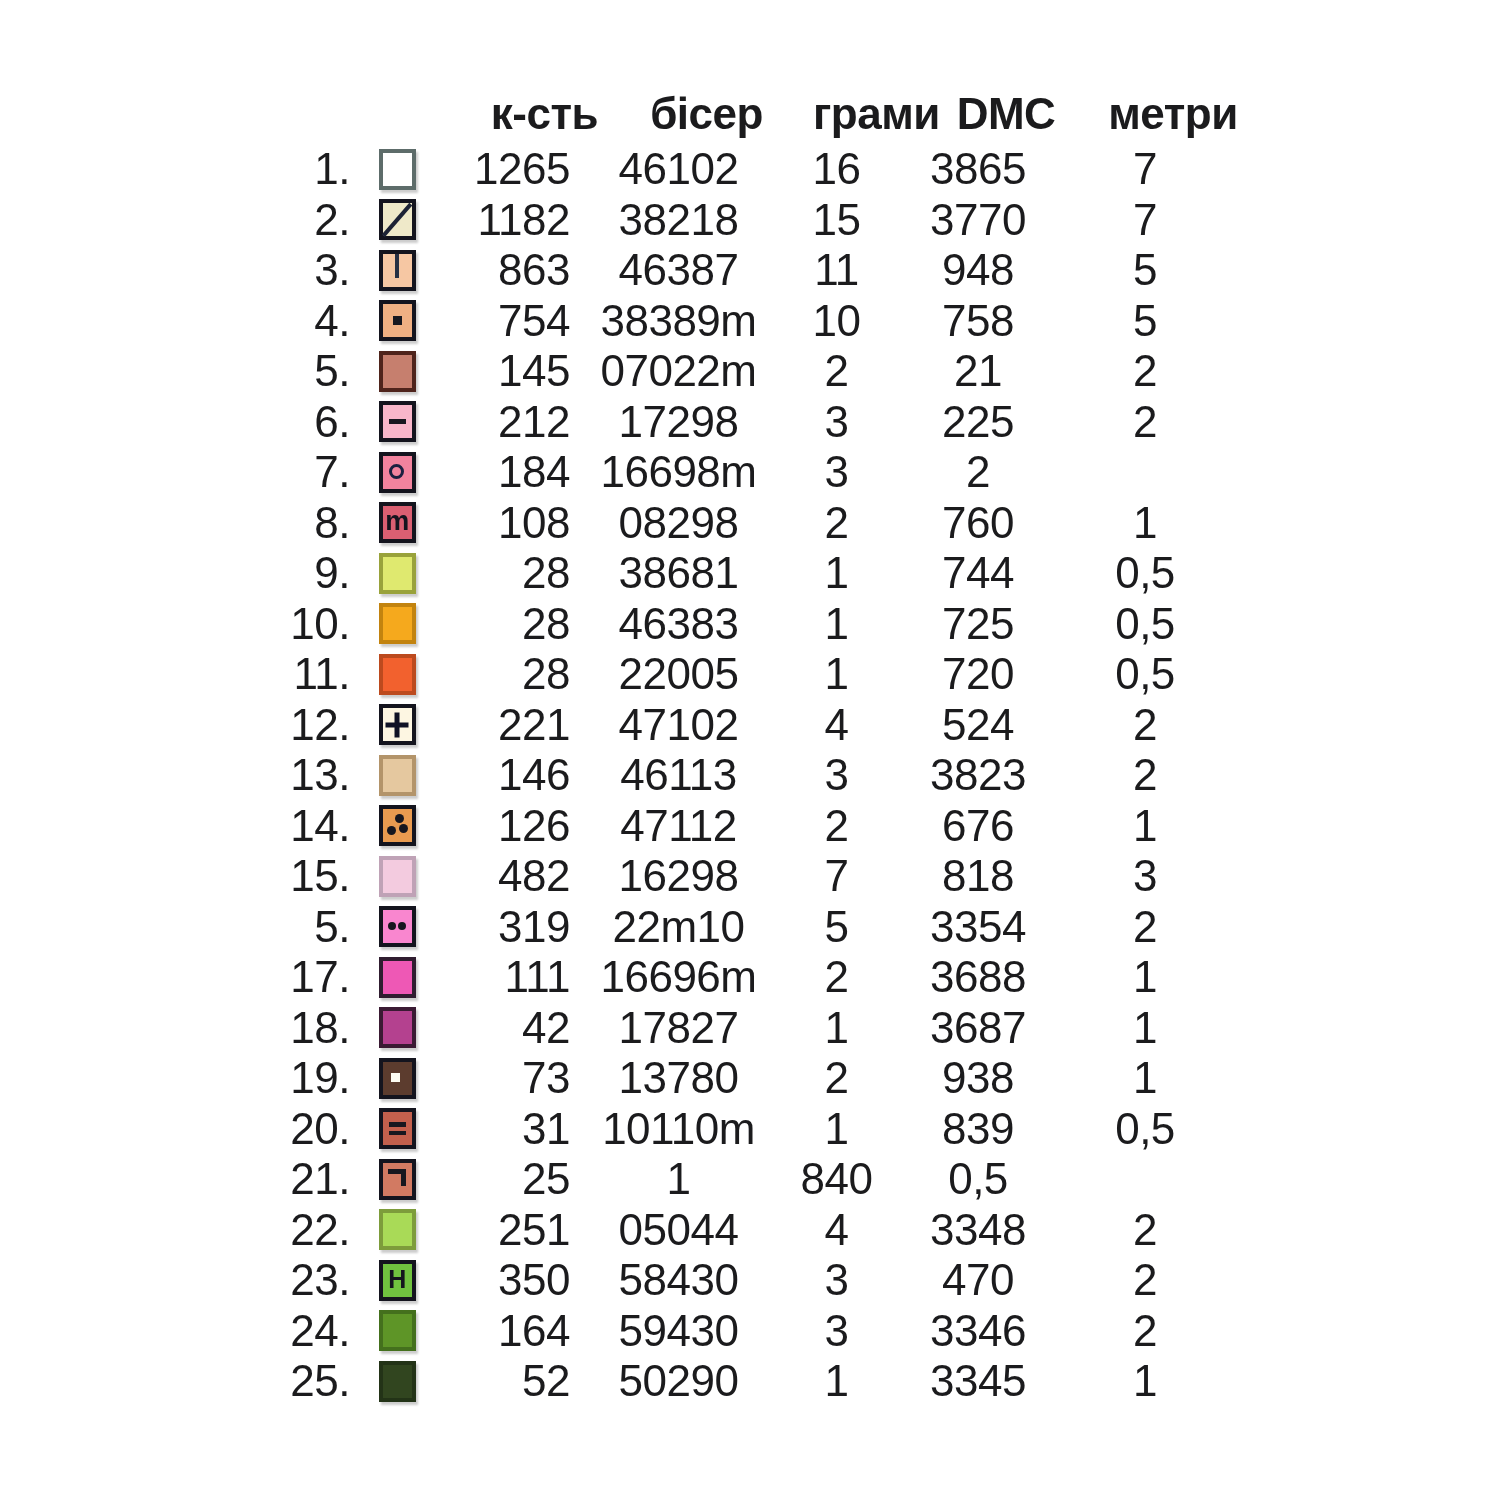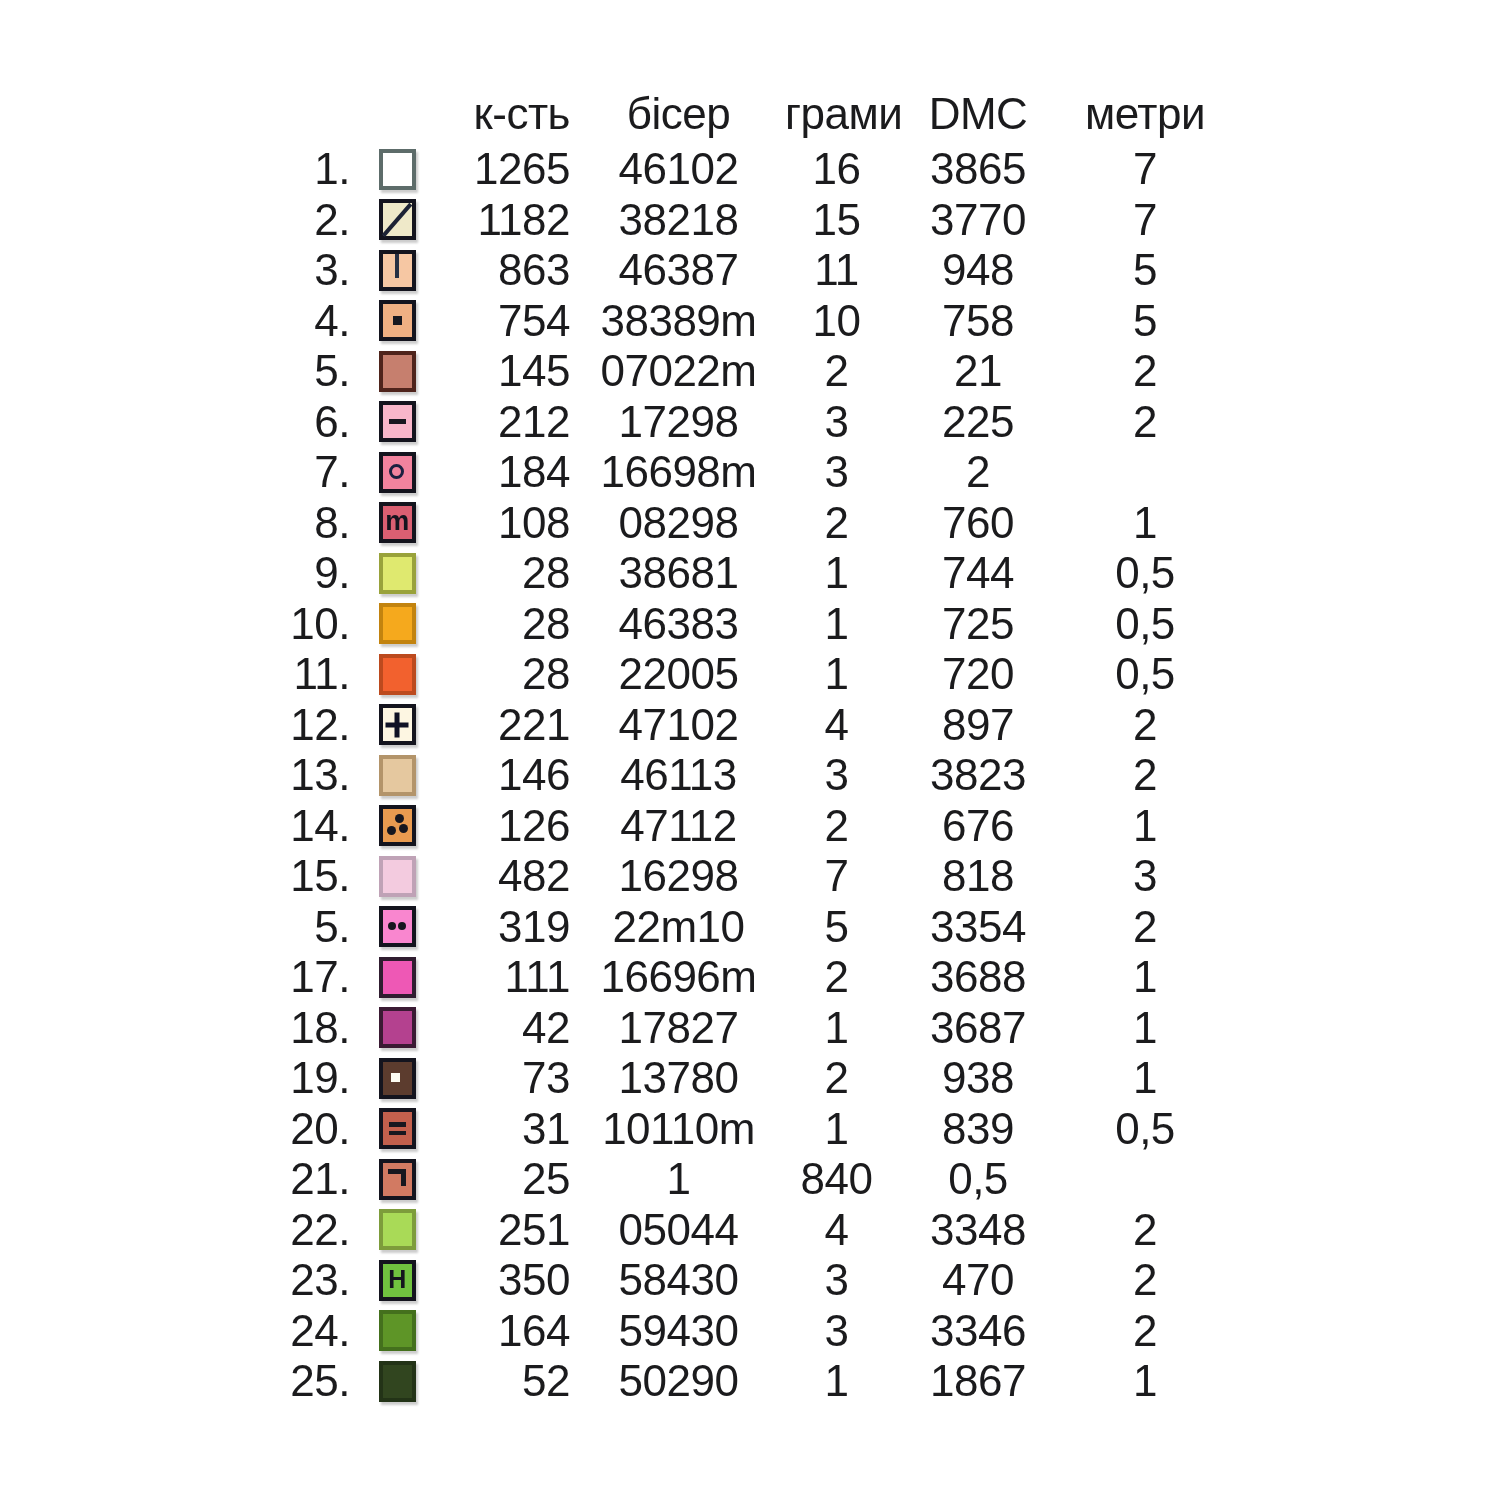--- a/index.html
+++ b/index.html
@@ -12,21 +12,21 @@
   .sheet{position:relative;width:1500px;height:1500px;background:#ffffff;overflow:hidden;}
   .legend-table{position:absolute;left:0;top:84px;width:1222px;}
   .row{
     display:grid;
     grid-template-columns:350px 80px 142px 213px 103px 180px 154px;
     height:50.5px;
     align-items:center;
     font-size:44px;
     letter-spacing:-0.5px;
   }
-  .header-row{height:60px;font-weight:normal;font-size:44px;}
+  .header-row{height:60px;font-weight:bold;font-size:44px;padding-left:28px;}
   .cell{white-space:nowrap;}
   .c-num{text-align:right;padding-right:0;}
   .c-sw{display:flex;justify-content:center;padding-left:14px;}
   .c-count{text-align:right;padding-right:2px;}
   .c-bead,.c-grams,.c-dmc,.c-meters{text-align:center;}
 
   
   .swatch{
     position:relative;
     width:37px;height:41px;
@@ -247,21 +247,21 @@
       <span class="swatch" style="background: rgb(253, 246, 226); border-color: rgb(20, 20, 30);">
               <i class="sy sy-plus">
                 <b class="bar-v"></b>
                 <b class="bar-h"></b>
               </i>
             </span>
     </div>
     <div class="cell c-count">221</div>
     <div class="cell c-bead">47102</div>
     <div class="cell c-grams">4</div>
-    <div class="cell c-dmc">897</div>
+    <div class="cell c-dmc">524</div>
     <div class="cell c-meters">2</div>
   </div>
 
   <div class="row">
     <div class="cell c-num">13.</div>
     <div class="cell c-sw">
       <span class="swatch" style="background: rgb(229, 200, 159); border-color: rgb(179, 148, 106);"></span>
     </div>
     <div class="cell c-count">146</div>
     <div class="cell c-bead">46113</div>
@@ -420,18 +420,18 @@
   </div>
 
   <div class="row">
     <div class="cell c-num">25.</div>
     <div class="cell c-sw">
       <span class="swatch" style="background: rgb(49, 69, 31); border-color: rgb(35, 51, 23);"></span>
     </div>
     <div class="cell c-count">52</div>
     <div class="cell c-bead">50290</div>
     <div class="cell c-grams">1</div>
-    <div class="cell c-dmc">1867</div>
+    <div class="cell c-dmc">3345</div>
     <div class="cell c-meters">1</div>
   </div>
 </div>
   </div>
 </div>
 
 </body></html>

